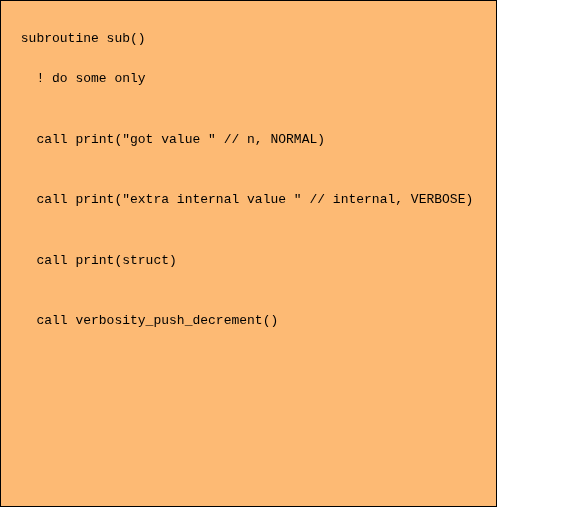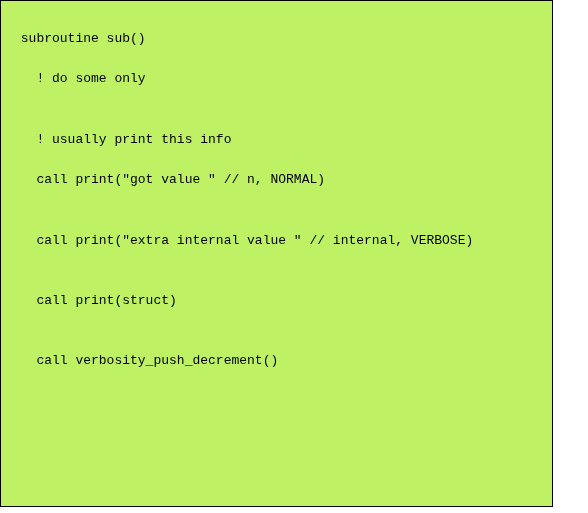--- a/index.html
+++ b/index.html
@@ -2,45 +2,44 @@
 <html><head>
   <meta charset="utf-8">
   <style>
     body {
       margin: 0;
       padding: 0;
       background: white;
       font-family: "Courier New", Courier, monospace;
     }
     .code-frame {
-      width: 553px;
+      width: 497px;
       height: 507px;
       border: 1px solid #000;
-      background: #bef264;
+      background: #fdba74;
       box-sizing: border-box;
       padding: 8px 12px 8px 12px;
       font-size: 13px;
       line-height: 1.55;
       overflow: visible;
       white-space: pre;
       color: #000;
       position: relative;
     }
     .line {
       white-space: pre;
     }
   </style>
 </head>
 <body>
 
 <div class="code-frame">
 <div class="line"> subroutine sub()</div>
 <div class="line">   ! do some only</div>
 <div class="line"></div>
-<div class="line">   ! usually print this info</div>
 <div class="line">   call print("got value " // n, NORMAL)</div>
 <div class="line"></div>
 <div class="line">   call print("extra internal value " // internal, VERBOSE)</div>
 <div class="line"></div>
 <div class="line">   call print(struct)</div>
 <div class="line"></div>
 <div class="line">   call verbosity_push_decrement()</div>
 
 
 <div class="line"></div>

